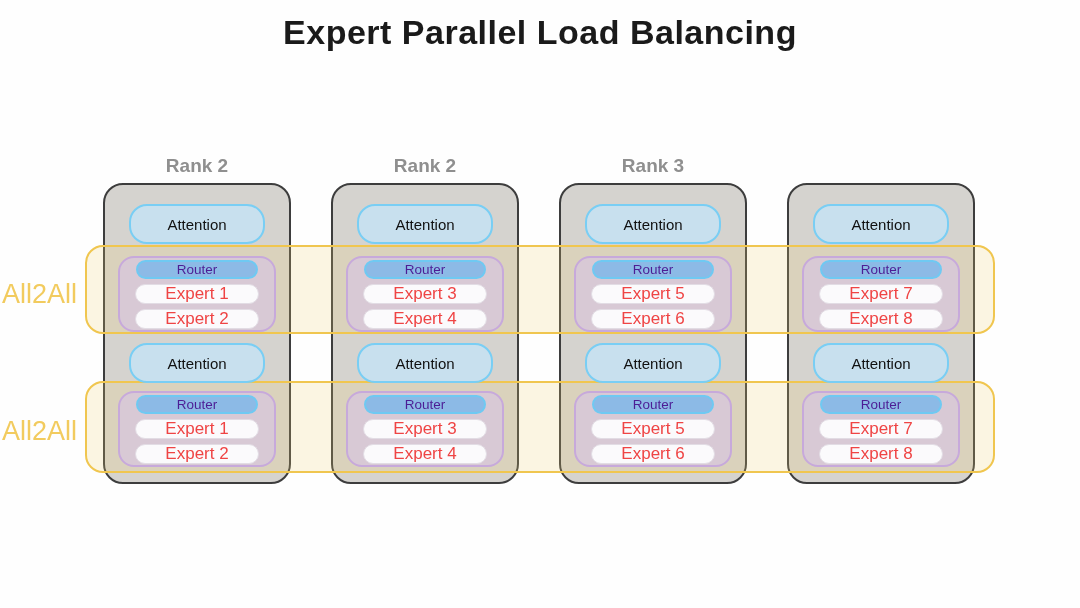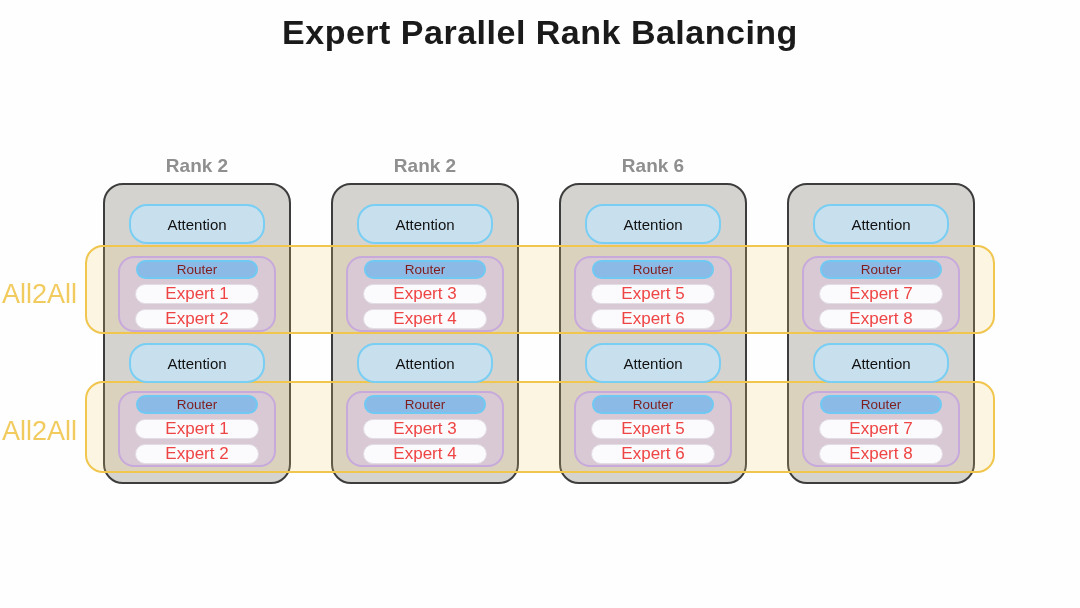--- a/index.html
+++ b/index.html
@@ -123,51 +123,51 @@
     width: 118px;
     height: 18px;
     box-sizing: content-box;
     background: var(--router-fill, #8cbae6);
     border: 2px solid var(--router-border, #6fc9f2);
     border-radius: 11px;
     display: flex;
     align-items: center;
     justify-content: center;
     font-size: 13.5px;
-    color: #7f1d1d;
+    color: #4c1d95;
   }
   .expert {
     width: 122px;
     height: 18px;
     box-sizing: content-box;
     background: var(--expert-fill, #fbfafc);
     border: 1px solid var(--expert-border, #e2dce4);
     border-radius: 10px;
     display: flex;
     align-items: center;
     justify-content: center;
     font-size: 17px;
     color: #ef4444;
   }
 </style>
 </head>
 <body>
 
 <div class="canvas">
 
-  <div class="title">Expert Parallel Rank Balancing</div>
+  <div class="title">Expert Parallel Load Balancing</div>
 
   <div class="band band1"></div>
   <div class="band band2"></div>
   <div class="all2all a1">All2All</div>
   <div class="all2all a2">All2All</div>
 
   <div class="rank-label rl1">Rank 2</div>
   <div class="rank-label rl2">Rank 2</div>
-  <div class="rank-label rl3">Rank 6</div>
+  <div class="rank-label rl3">Rank 3</div>
 
   <div class="rank r1">
     <div class="attention att1">Attention</div>
     <div class="moe moe1">
       <div class="router">Router</div>
       <div class="expert">Expert 1</div>
       <div class="expert">Expert 2</div>
     </div>
     <div class="attention att2">Attention</div>
     <div class="moe moe2">

